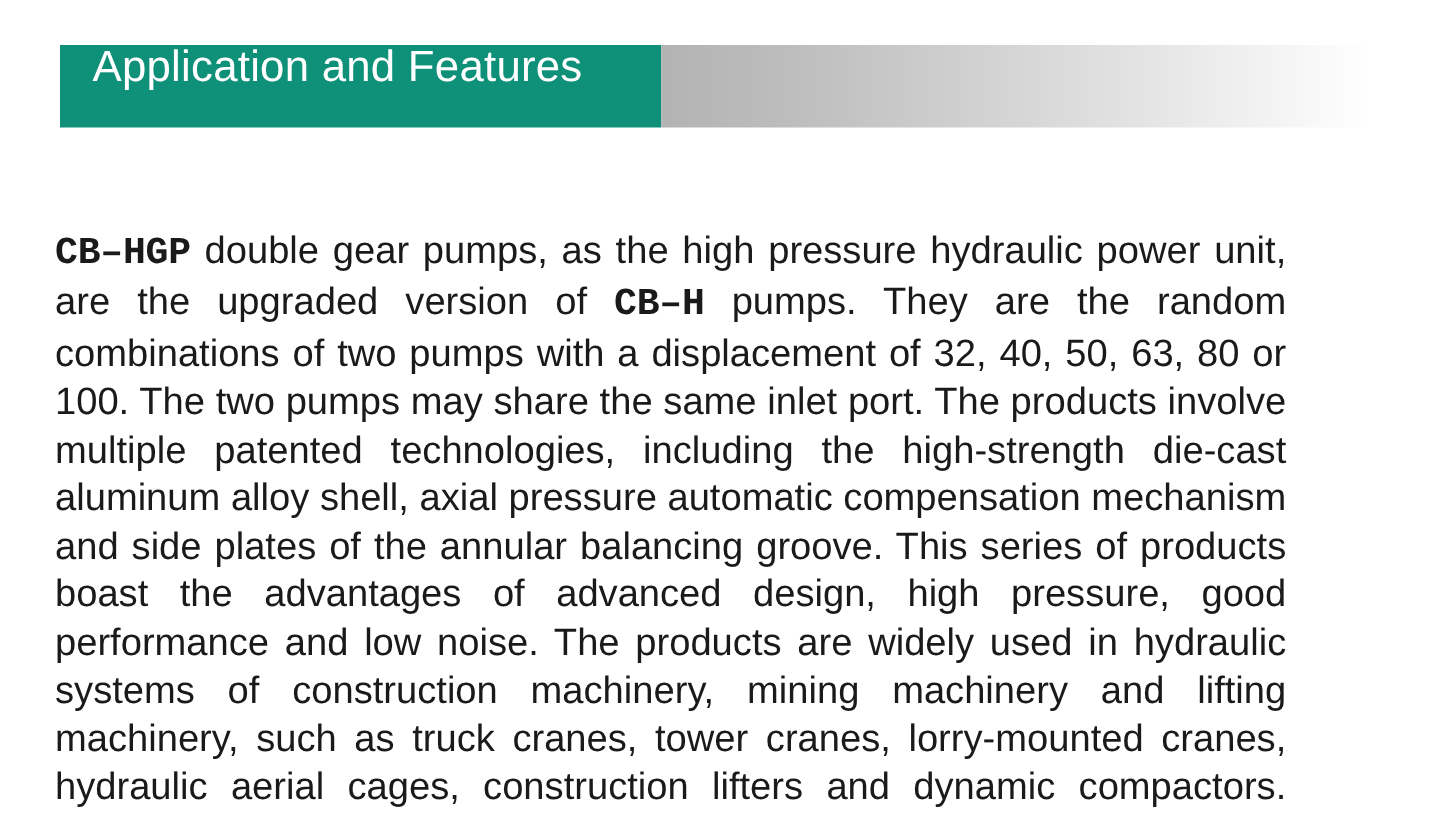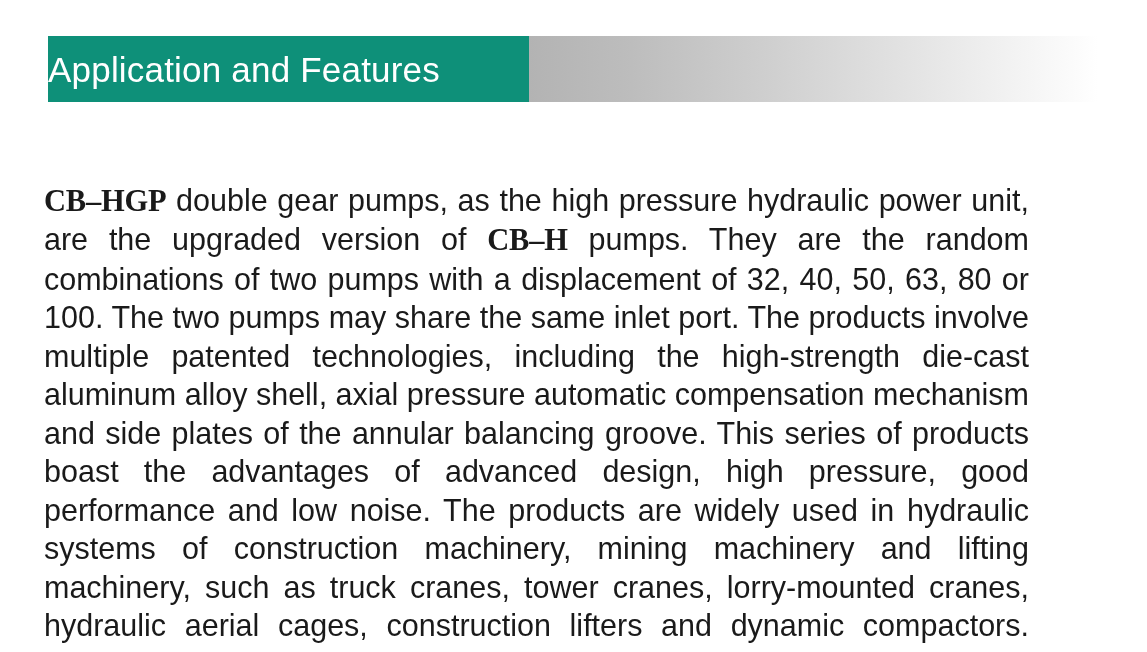--- a/index.html
+++ b/index.html
@@ -27,23 +27,22 @@
     top: 36px;
     width: 1050px;
     height: 66px;
     display: flex;
     align-items: stretch;
   }
   .header-title-box {
     width: 481px;
     background: #0e9079;
     display: flex;
-    align-items: center;
     box-sizing: border-box;
-    padding-left: 0;
+    padding-left: 26px;
   }
   .header-title {
     color: #ffffff;
     font-size: 35px;
     font-weight: 400;
     letter-spacing: 0.2px;
     line-height: 1;
     white-space: nowrap;
   }
   .header-gradient {
@@ -60,21 +59,21 @@
   }
   .paragraph {
     font-size: 30.5px;
     line-height: 38.5px;
     color: #1a1a1a;
     text-align: justify;
     text-justify: inter-word;
     font-weight: 400;
   }
   .paragraph .code {
-    font-family: Liberation Serif, serif;
+    font-family: Liberation Mono, monospace;
     font-weight: 700;
     letter-spacing: -0.2px;
   }
   
   .paragraph::after {
     content: "";
     display: inline-block;
     width: 100%;
   }
 </style>

